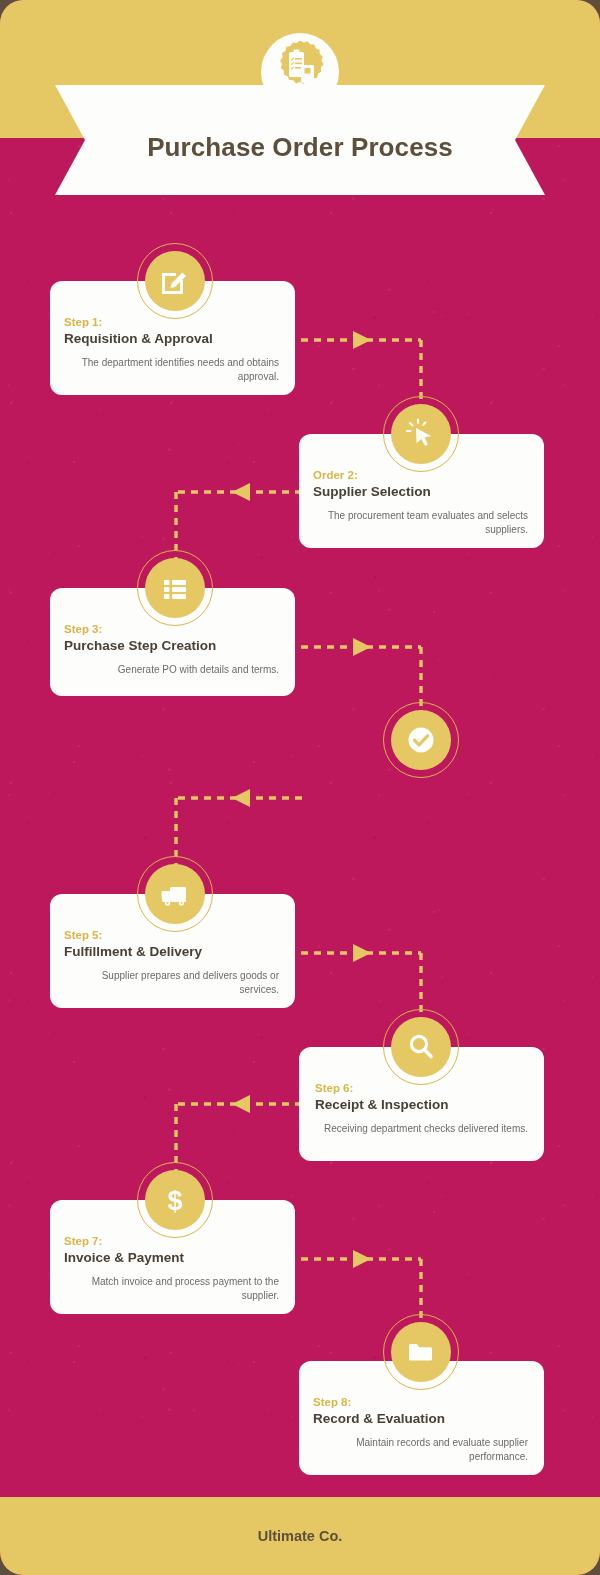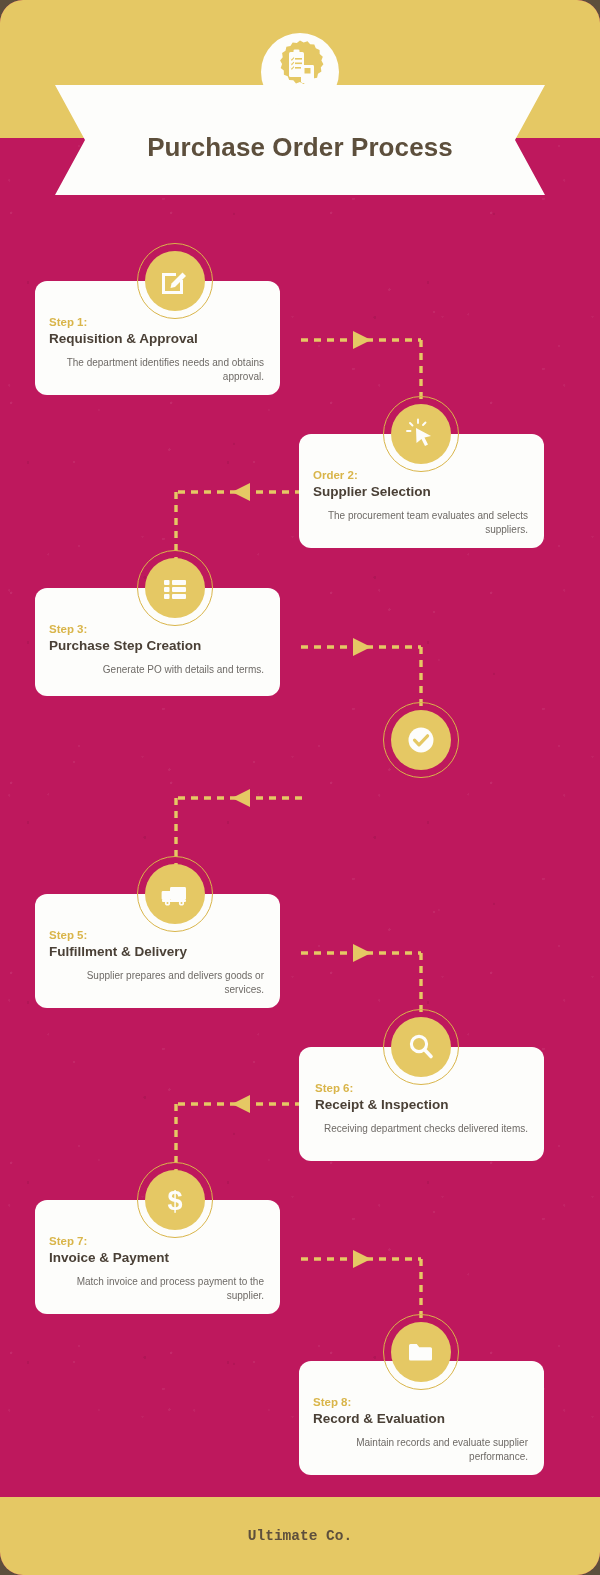--- a/index.html
+++ b/index.html
@@ -95,33 +95,32 @@
     height: 78px;
     background: #e5c864;
     display: flex;
     align-items: center;
     justify-content: center;
   }
   .footer-text {
     font-size: 14.5px;
     font-weight: bold;
     color: #5d4f3c;
-    font-family: Liberation Mono, monospace;
   }
 
   
   .card {
     position: absolute;
     width: 245px;
     background: #fdfdfb;
     border-radius: 12px;
     padding: 34px 16px 18px 14px;
     z-index: 2;
   }
-  .card.left  { left: 35px; }
+  .card.left  { left: 50px; }
   .card.right { left: 299px; }
 
   .step-label {
     font-size: 11.5px;
     font-weight: bold;
     color: #d9b54a;
     line-height: 1.25;
   }
   .step-title {
     font-size: 13.5px;

